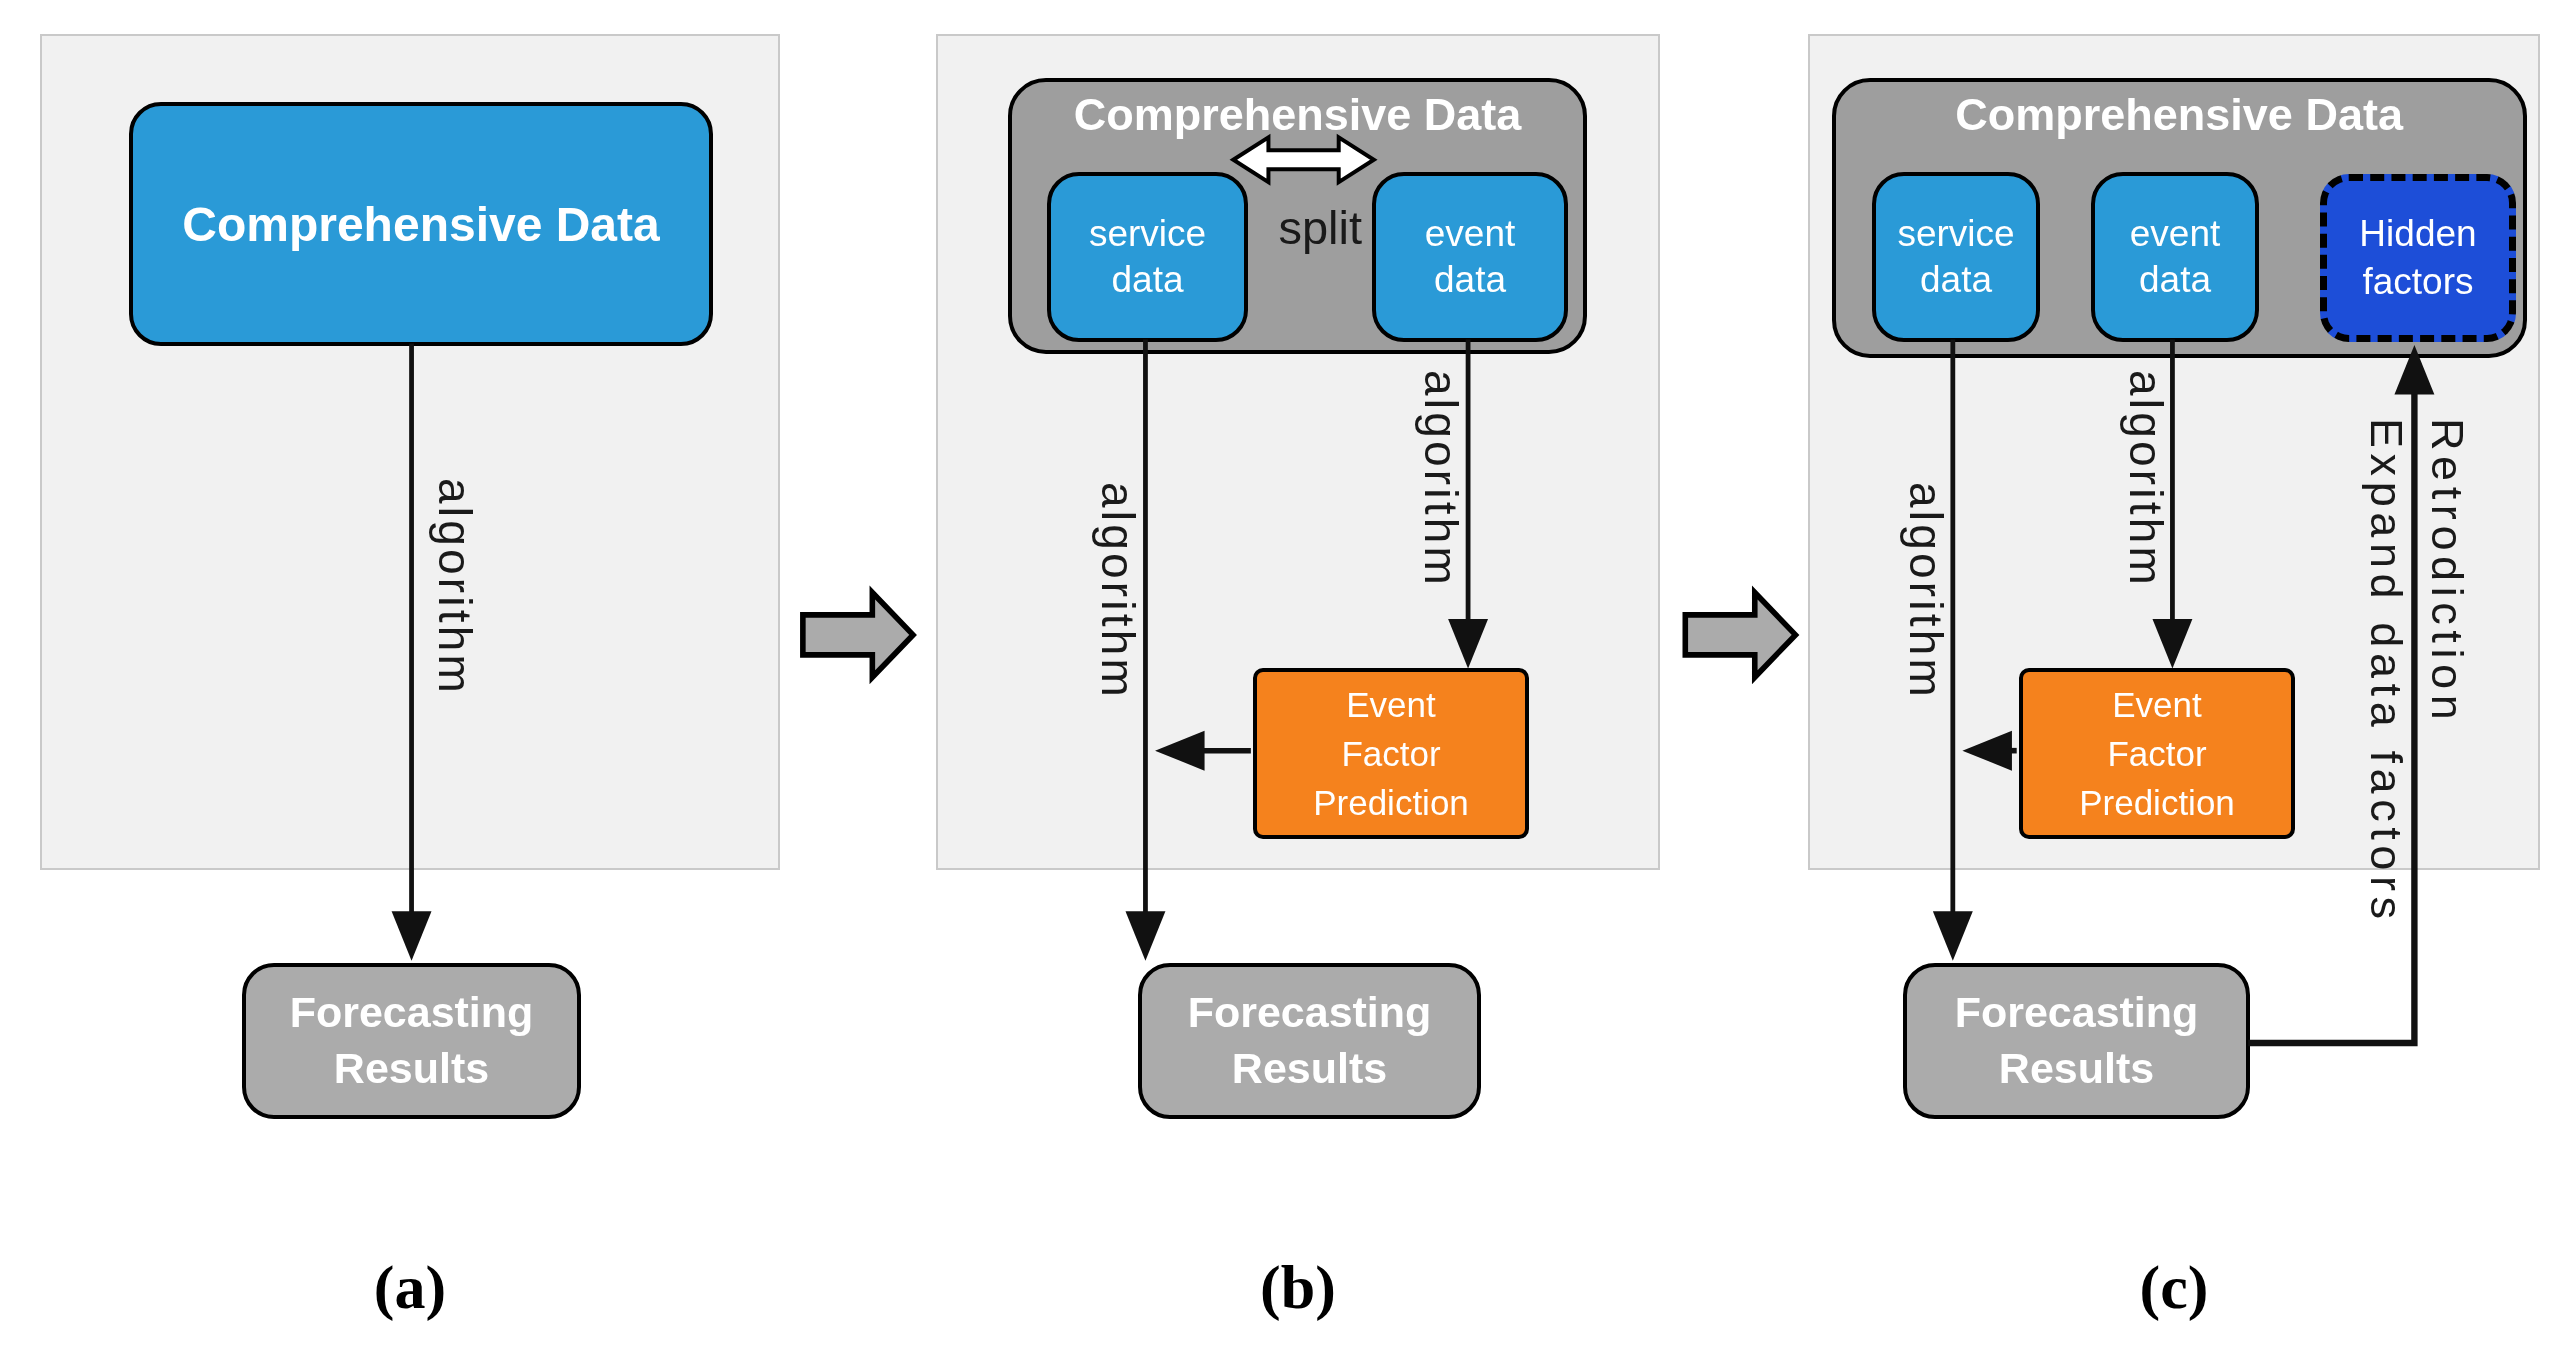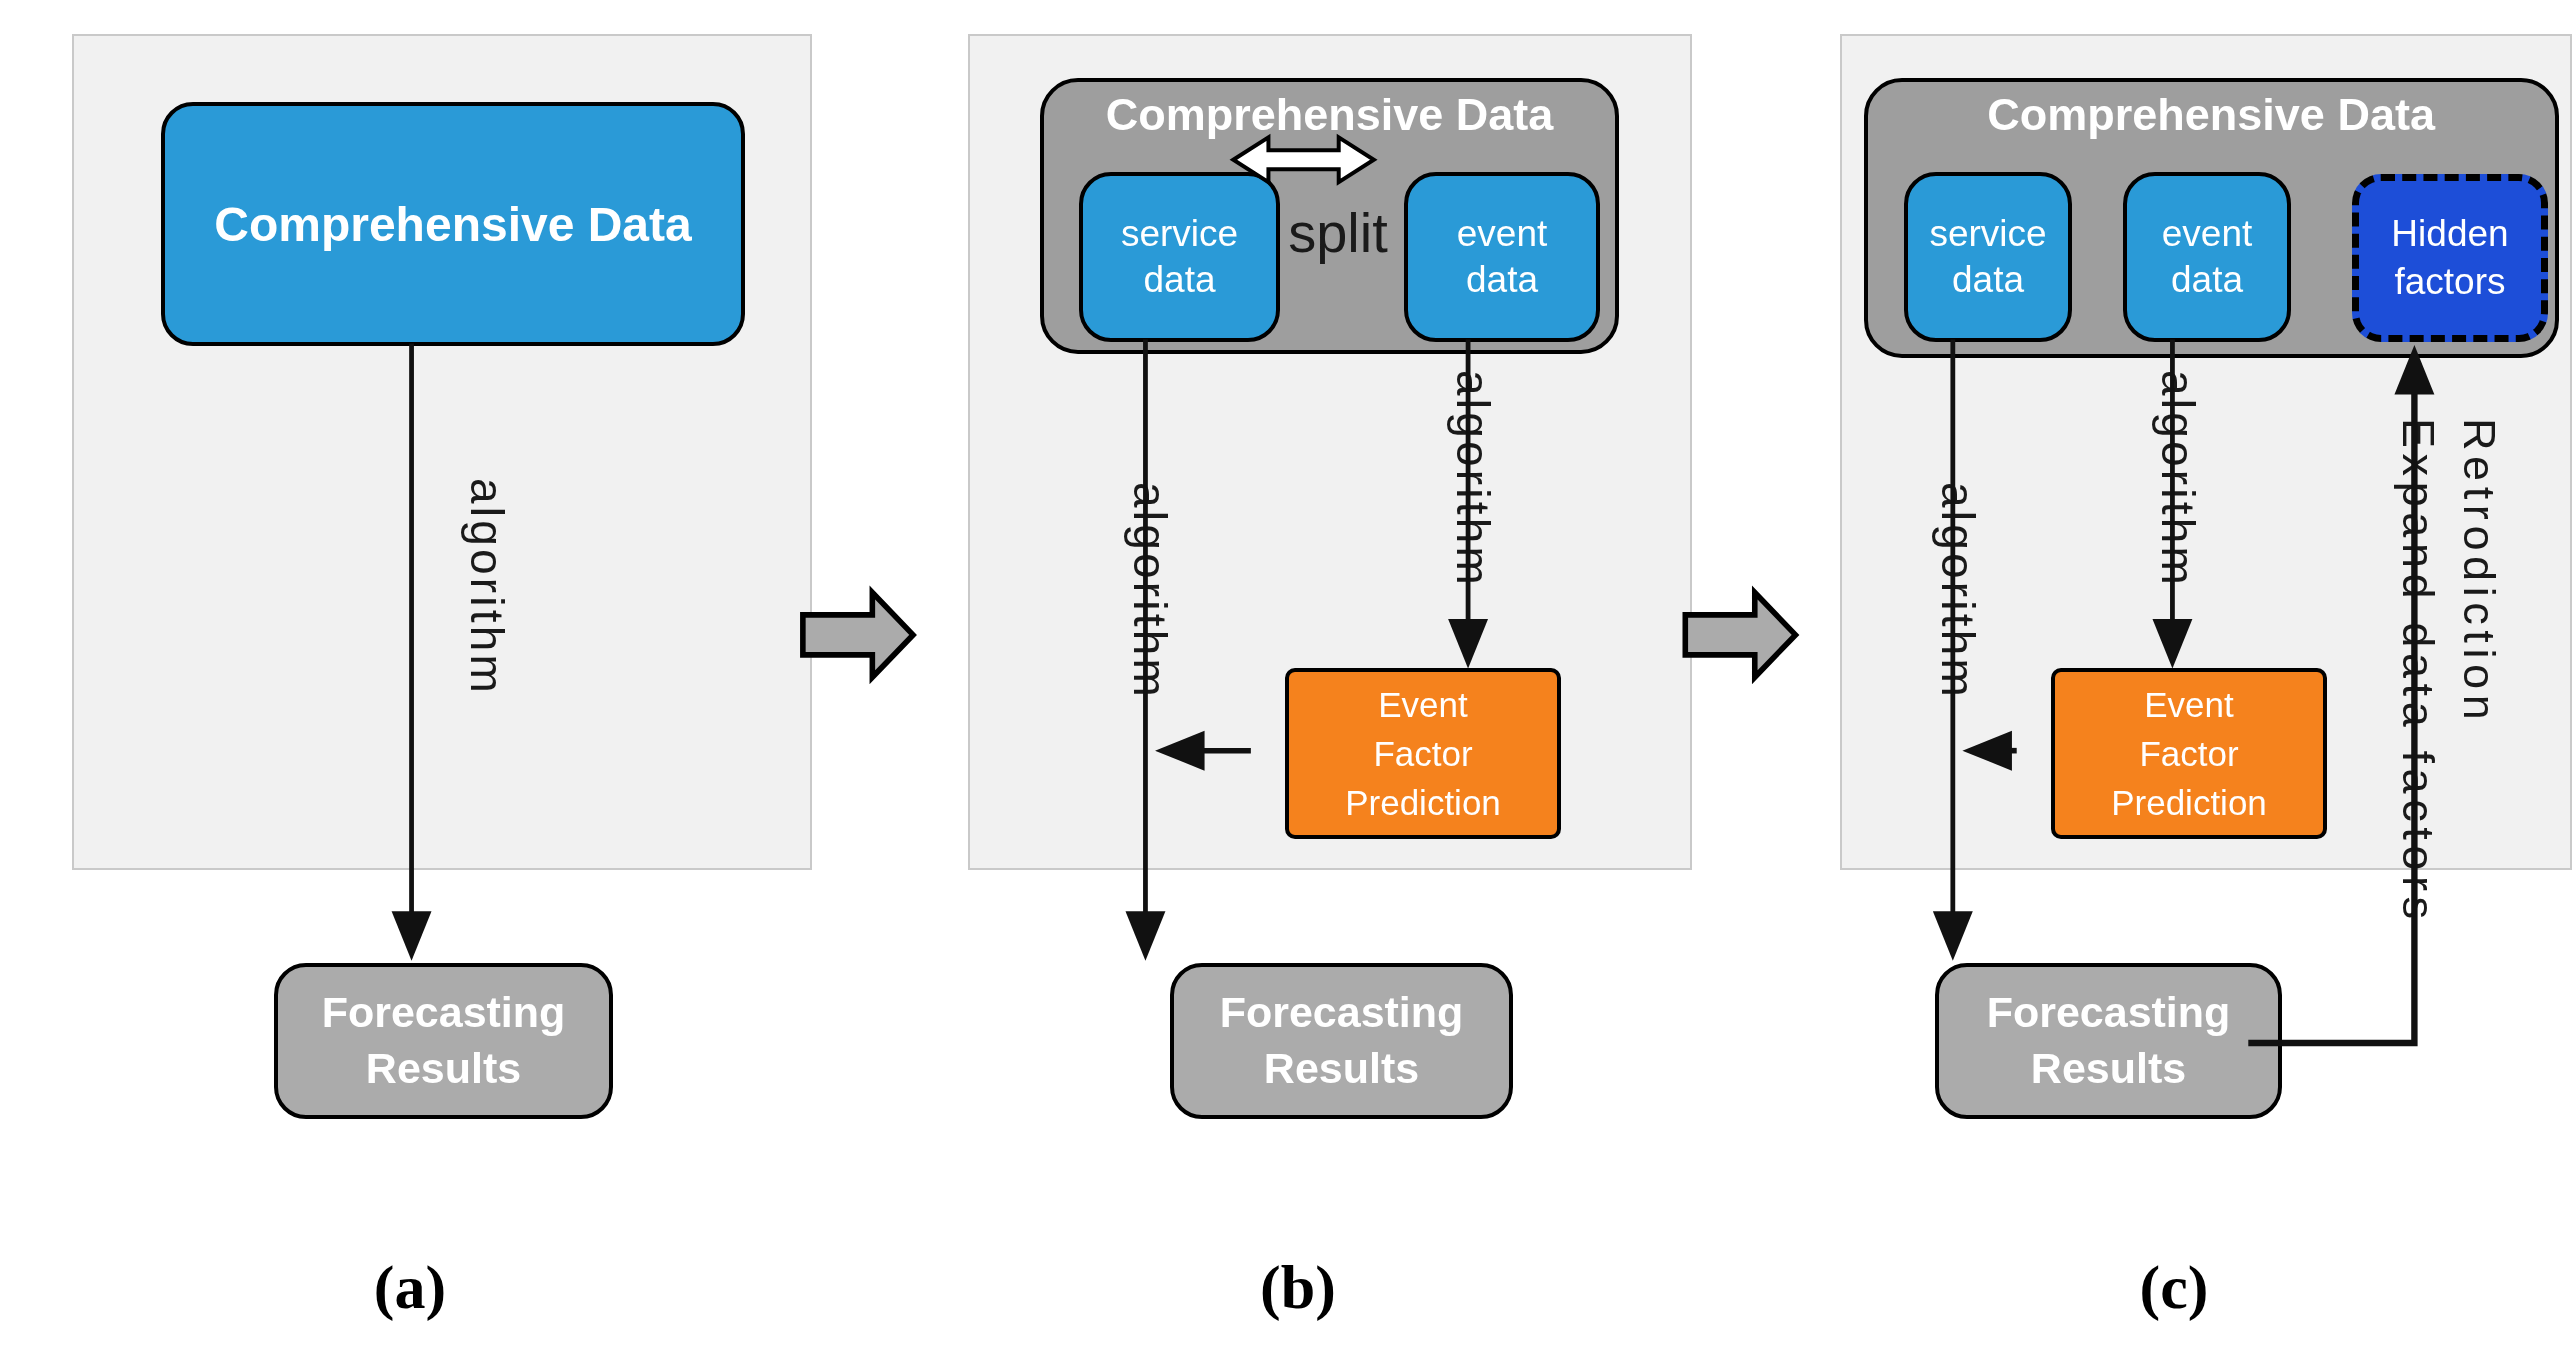--- a/index.html
+++ b/index.html
@@ -2,21 +2,21 @@
 <html style="font-size:12.8px"><head>
 <meta charset="utf-8">
 <style>
   html,body { margin:0; padding:0; background:#ffffff; }
   .stage {
     position:relative; width:2576px; height:1356px; background:#ffffff;
     font-family:"Liberation Sans", sans-serif; overflow:hidden;
   }
   .panel {
     position:absolute; top:34px; height:836px;
-    background:#f1f1f1; border:2.4px solid #c9c9c9; box-sizing:border-box;margin-left:32px;
+    background:#f1f1f1; border:2.4px solid #c9c9c9; box-sizing:border-box;
   }
   #panel-a { left:40px;   width:740px; }
   #panel-b { left:936px; width:724px; }
   #panel-c { left:1808px; width:732px; }
 
   .node {
     position:absolute; box-sizing:border-box;
     display:flex; align-items:center; justify-content:center;
     text-align:center; color:#ffffff;
   }
@@ -29,21 +29,21 @@
   .hidden-box     { background:#1d4ed8; border:7.2px dashed #000; border-radius:29px;
                     font-size:37px; line-height:1.3; padding:0 8px; }
   .sub-blue       { font-size:37px; line-height:1.25; padding:0 8px; }
 
   .big-title   { font-weight:bold; font-size:48px; }
   .cont-title  {
     position:absolute; text-align:center; color:#ffffff;
     font-weight:bold; font-size:45px; white-space:nowrap;
   }
   .split-label {
-    position:absolute; color:#1a1a1a; font-size:56px; text-align:center;
+    position:absolute; color:#1a1a1a; font-size:47px; text-align:right;
   }
   .rot {
     position:absolute; writing-mode:vertical-rl; color:#1a1a1a;
     font-size:46px; letter-spacing:3.2px; white-space:nowrap; line-height:1.35;
   }
   .rot-feedback { font-size:45px; letter-spacing:5.6px; }
   .rot-feedback div { display:block; }
 
   .caption {
     position:absolute; top:1252px; width:320px; text-align:center;

